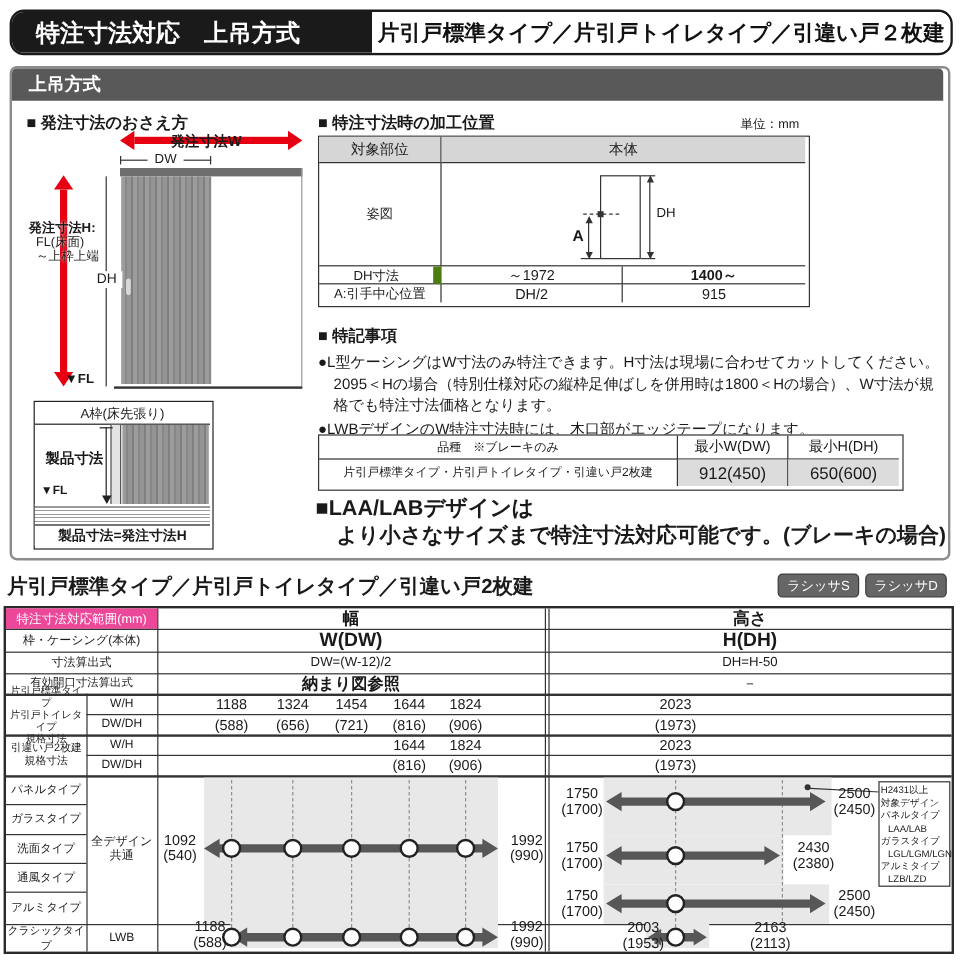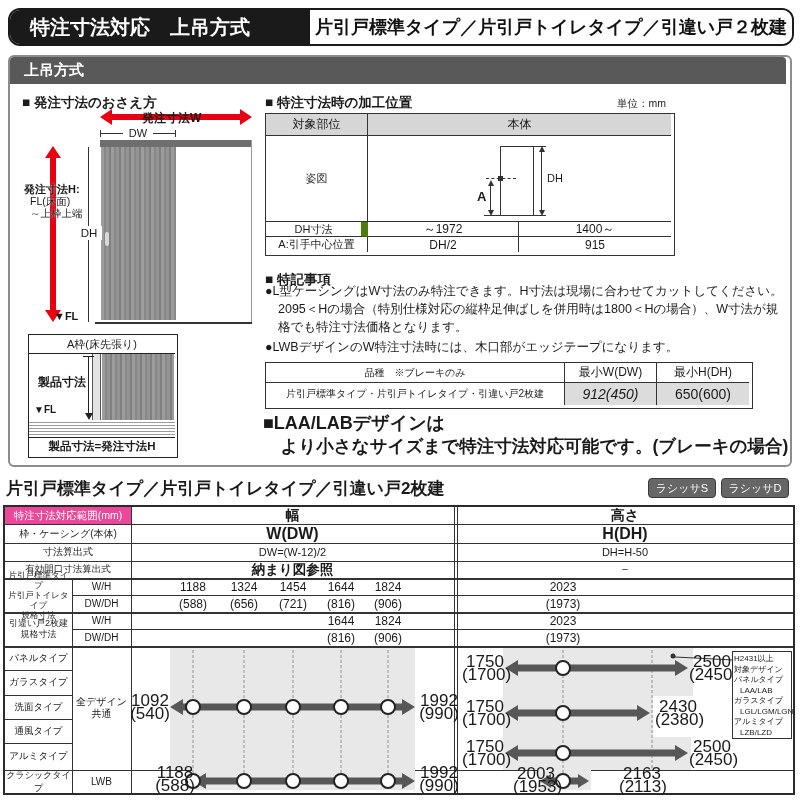--- a/index.html
+++ b/index.html
@@ -5,21 +5,21 @@
   html,body{margin:0;padding:0;background:#fff;}
   #page{position:relative;width:800px;height:800px;background:#fff;overflow:hidden;
         font-family:"Liberation Sans",sans-serif;color:#1a1a1a;}
   .abs{position:absolute;}
   .cell{position:absolute;display:flex;align-items:center;justify-content:center;text-align:center;}
   .b{font-weight:bold;}
   .hb{position:absolute;height:1px;background:#333;}
   .hb2{position:absolute;height:2px;background:#333;}
   .vb{position:absolute;width:1px;background:#333;}
   .val{position:absolute;transform:translateX(-50%);font-size:12px;white-space:nowrap;}
-  .rlabel{position:absolute;width:46px;text-align:center;font-size:17px;line-height:13px;white-space:nowrap;}
+  .rlabel{position:absolute;width:46px;text-align:center;font-size:12px;line-height:13px;white-space:nowrap;}
   .rlabel span{display:block;}
   .tri{position:absolute;width:0;height:0;}
   .woody{background:repeating-linear-gradient(90deg,#9c9c9c 0 3px,#878787 3px 5px,#949494 5px 8px,#7f7f7f 8px 10px);}
   .notebox-line{display:block;font-size:8px;line-height:10.5px;white-space:nowrap;}
   .notebox-ind{padding-left:6px;}
 </style>
 </head>
 <body>
 
 <div id="page">
@@ -76,21 +76,21 @@
   <div class="abs b" style="left:265px;top:94px;font-size:13.5px;">■ 特注寸法時の加工位置</div>
   <div class="abs" style="left:617px;top:97px;font-size:10.5px;">単位：mm</div>
 
   <div class="abs" style="left:265px;top:113px;width:408px;height:141px;border:1.5px solid #333;background:#fff;">
     <div class="cell" style="left:0;top:0;width:102px;height:22px;background:#d6d6d6;border-right:1px solid #333;border-bottom:1px solid #333;box-sizing:border-box;font-size:12px;">対象部位</div>
     <div class="cell" style="left:102px;top:0;width:303px;height:22px;background:#d6d6d6;border-bottom:1px solid #333;box-sizing:border-box;font-size:12px;">本体</div>
     <div class="cell" style="left:0;top:22px;width:102px;height:86px;border-right:1px solid #333;border-bottom:1px solid #333;box-sizing:border-box;font-size:11px;">姿図</div>
     <div class="abs" style="left:102px;top:22px;width:303px;height:86px;border-bottom:1px solid #333;box-sizing:border-box;"></div>
     <div class="cell" style="left:0;top:108px;width:102px;height:15px;border-right:7px solid #4d7c0f;border-bottom:1px solid #333;box-sizing:border-box;font-size:11px;">DH寸法</div>
     <div class="cell" style="left:102px;top:108px;width:151px;height:15px;border-right:1px solid #333;border-bottom:1px solid #333;box-sizing:border-box;font-size:12px;">～1972</div>
-    <div class="cell" style="left:253px;top:108px;width:152px;height:15px;border-bottom:1px solid #333;box-sizing:border-box;font-size:12px;">1400～</div>
+    <div class="cell" style="left:253px;top:108px;width:152px;height:15px;border-bottom:1px solid #333;box-sizing:border-box;font-size:12px;font-weight:bold;">1400～</div>
     <div class="cell" style="left:0;top:123px;width:102px;height:15px;border-right:1px solid #333;box-sizing:border-box;font-size:11px;">A:引手中心位置</div>
     <div class="cell" style="left:102px;top:123px;width:151px;height:15px;border-right:1px solid #333;box-sizing:border-box;font-size:12px;">DH/2</div>
     <div class="cell" style="left:253px;top:123px;width:152px;height:15px;font-size:12px;">915</div>
   </div>
 
   <div class="abs" style="left:500px;top:146px;width:34px;height:70px;border:1.5px solid #333;box-sizing:border-box;background:#fff;"></div>
   <div class="abs" style="left:541px;top:148px;width:1px;height:66px;background:#333;"></div>
   <div class="tri" style="left:538.5px;top:146px;border-left:3px solid transparent;border-right:3px solid transparent;border-bottom:6px solid #333;"></div>
   <div class="tri" style="left:538.5px;top:210px;border-left:3px solid transparent;border-right:3px solid transparent;border-top:6px solid #333;"></div>
   <div class="abs" style="left:534px;top:146px;width:12px;height:1px;background:#333;"></div>
@@ -99,31 +99,31 @@
   <div class="abs" style="left:498px;top:176px;width:5px;height:5px;background:#333;"></div>
   <div class="abs" style="left:486px;top:178px;width:30px;height:0;border-top:1px dashed #333;"></div>
   <div class="abs" style="left:490px;top:182px;width:1px;height:32px;background:#333;"></div>
   <div class="tri" style="left:487.5px;top:180px;border-left:3px solid transparent;border-right:3px solid transparent;border-bottom:6px solid #333;"></div>
   <div class="tri" style="left:487.5px;top:210px;border-left:3px solid transparent;border-right:3px solid transparent;border-top:6px solid #333;"></div>
   <div class="abs" style="left:484px;top:215px;width:16px;height:1px;background:#333;"></div>
   <div class="abs b" style="left:477px;top:189px;font-size:13px;">A</div>
 
 
   <div class="abs b" style="left:265px;top:271px;font-size:13.5px;">■ 特記事項</div>
-  <div class="abs" style="left:265px;top:282px;width:522px;font-size:12.5px;line-height:1.45;">
+  <div class="abs" style="left:265px;top:293px;width:522px;font-size:12.5px;line-height:1.45;">
     <p style="margin:0;padding-left:13px;text-indent:-13px;">●L型ケーシングはW寸法のみ特注できます。H寸法は現場に合わせてカットしてください。2095＜Hの場合（特別仕様対応の縦枠足伸ばしを併用時は1800＜Hの場合）、W寸法が規格でも特注寸法価格となります。</p>
     <p style="margin:2px 0 0 0;padding-left:13px;text-indent:-13px;">●LWBデザインのW特注寸法時には、木口部がエッジテープになります。</p>
   </div>
 
   <div class="abs" style="left:265px;top:362px;width:486px;height:45px;border:1.5px solid #333;background:#fff;">
     <div class="cell" style="left:0;top:0;width:299px;height:20px;border-right:1px solid #333;border-bottom:1px solid #333;box-sizing:border-box;font-size:10px;">品種　※ブレーキのみ</div>
     <div class="cell" style="left:299px;top:0;width:92px;height:20px;border-right:1px solid #333;border-bottom:1px solid #333;box-sizing:border-box;font-size:12px;">最小W(DW)</div>
     <div class="cell" style="left:391px;top:0;width:92px;height:20px;border-bottom:1px solid #333;box-sizing:border-box;font-size:12px;">最小H(DH)</div>
     <div class="cell" style="left:0;top:20px;width:299px;height:22px;border-right:1px solid #333;box-sizing:border-box;font-size:10px;">片引戸標準タイプ・片引戸トイレタイプ・引違い戸2枚建</div>
-    <div class="cell" style="left:299px;top:20px;width:92px;height:22px;border-right:1px solid #333;box-sizing:border-box;background:#dcdcdc;font-size:14px;font-style:italic;">912(450)</div>
+    <div class="cell" style="left:299px;top:20px;width:92px;height:22px;border-right:1px solid #333;box-sizing:border-box;background:#dcdcdc;font-size:14px;">912(450)</div>
     <div class="cell" style="left:391px;top:20px;width:92px;height:22px;background:#dcdcdc;font-size:14px;">650(600)</div>
   </div>
 
   <div class="abs b" style="left:263px;top:411px;font-size:18px;">■LAA/LABデザインは</div>
   <div class="abs b" style="left:263px;top:434px;font-size:17.5px;white-space:nowrap;">　より小さなサイズまで特注寸法対応可能です。(ブレーキの場合)</div>
 
   <div class="abs b" style="left:6px;top:477px;font-size:17px;white-space:nowrap;">片引戸標準タイプ／片引戸トイレタイプ／引違い戸2枚建</div>
   <div class="cell" style="left:648px;top:478px;width:68px;height:20px;background:#666;border:1px solid #3a3a3a;border-radius:4px;color:#fff;font-size:11px;box-sizing:border-box;">ラシッサS</div>
   <div class="cell" style="left:721px;top:478px;width:68px;height:20px;background:#666;border:1px solid #3a3a3a;border-radius:4px;color:#fff;font-size:11px;box-sizing:border-box;">ラシッサD</div>
 

